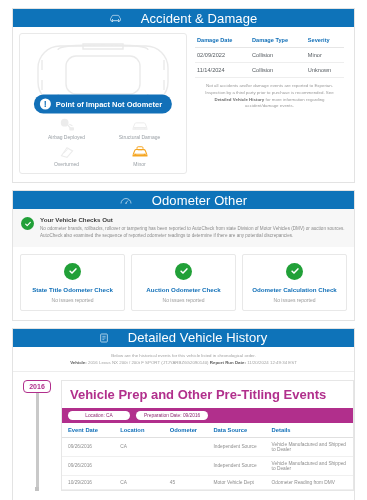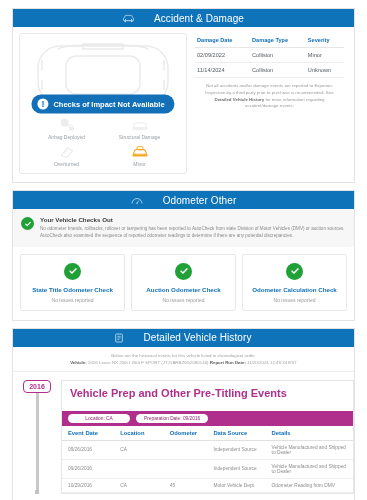--- a/index.html
+++ b/index.html
@@ -22,21 +22,21 @@
     margin-bottom: 7px;
   }
   .card-header {
     background: #0e73b9;
     color: #ffffff;
     height: 18px;
     display: flex;
     align-items: center;
     justify-content: center;
     gap: 20px;
-    font-size: 10px;
+    font-size: 13px;
     letter-spacing: .1px;
   }
   .card-header .hdr-icon { display: flex; align-items: center; }
 
   
   .accident-body { display: flex; padding: 6px 6px 8px 6px; }
   .diagram-col {
     width: 168px;
     border: 1px solid #e9e9e9;
     border-radius: 3px;
@@ -166,21 +166,21 @@
   }
   .rail-line {
     width: 3px;
     flex: 1;
     background: #c9c9c9;
     margin-top: -1px;
   }
   .rail-dot { width: 4px; height: 4px; background: #c2c2c2; }
 
   .events-panel { flex: 1; border: 1px solid #e6e6e6; border-left: 1px solid #e6e6e6; }
-  .events-title { font-size: 11px; font-weight: bold; color: #b12f8c; padding: 6px 8px 12px 8px; }
+  .events-title { font-size: 13px; font-weight: bold; color: #b12f8c; padding: 6px 8px 6px 8px; }
   .pill-bar {
     background: #b12f8c;
     display: flex;
     gap: 6px;
     padding: 3px 6px;
   }
   .pill {
     background: #ffffff;
     border-radius: 8px;
     font-size: 4.8px;
@@ -239,21 +239,21 @@
               <path d="M30 10c0-3 6-5 45-5s45 2 45 5"></path>
               <path d="M30 60c0-3 6-5 45-5s45 2 45 5" transform="rotate(180 75 57)"></path>
               <rect x="38" y="16" width="74" height="38" rx="10"></rect>
               <path d="M14 20v10M14 40v10M136 20v10M136 40v10"></path>
               <path d="M55 3h40v5H55z" transform="translate(0 1)"></path>
             </g>
           </svg>
         </div>
         <div class="impact-pill">
           <span class="excl">!</span>
-          <span>Checks of Impact Not Available</span>
+          <span>Point of Impact Not Odometer</span>
         </div>
 
         <div class="damage-icons">
           <div class="dmg-item">
             <span class="glyph">
               <svg width="16" height="14" viewBox="0 0 20 18">
                 <circle cx="7" cy="6" r="5" fill="#ececec"></circle>
                 <path d="M11 9l5 6M13 8l4 2" stroke="#ececec" stroke-width="1.6" fill="none"></path>
                 <rect x="13" y="12" width="6" height="4" rx="1" fill="#ececec"></rect>
               </svg>

